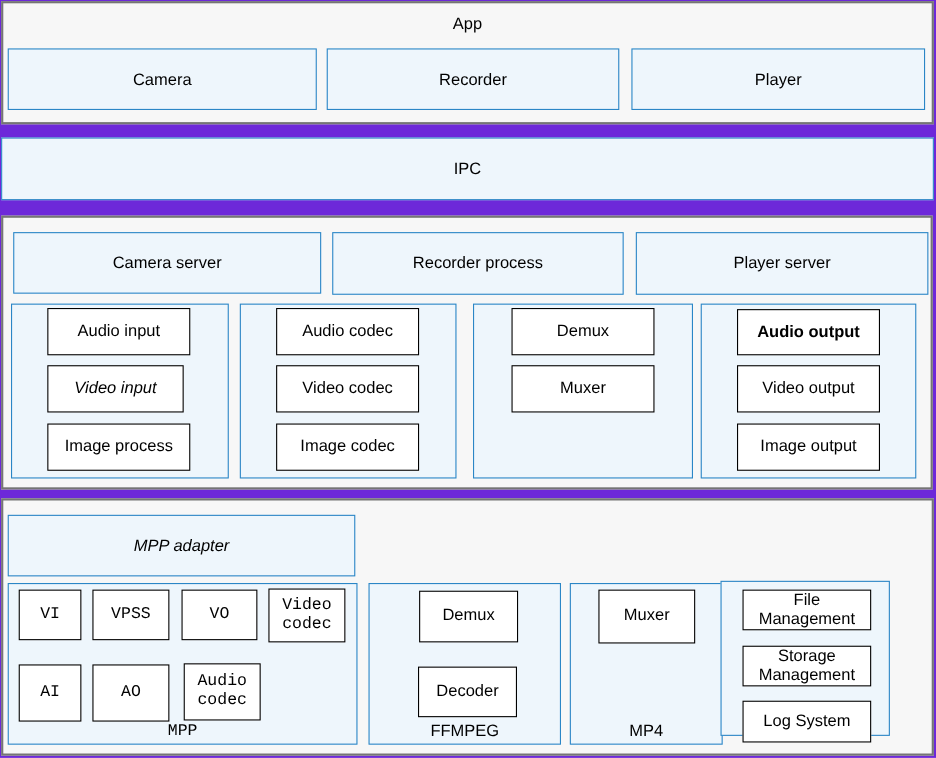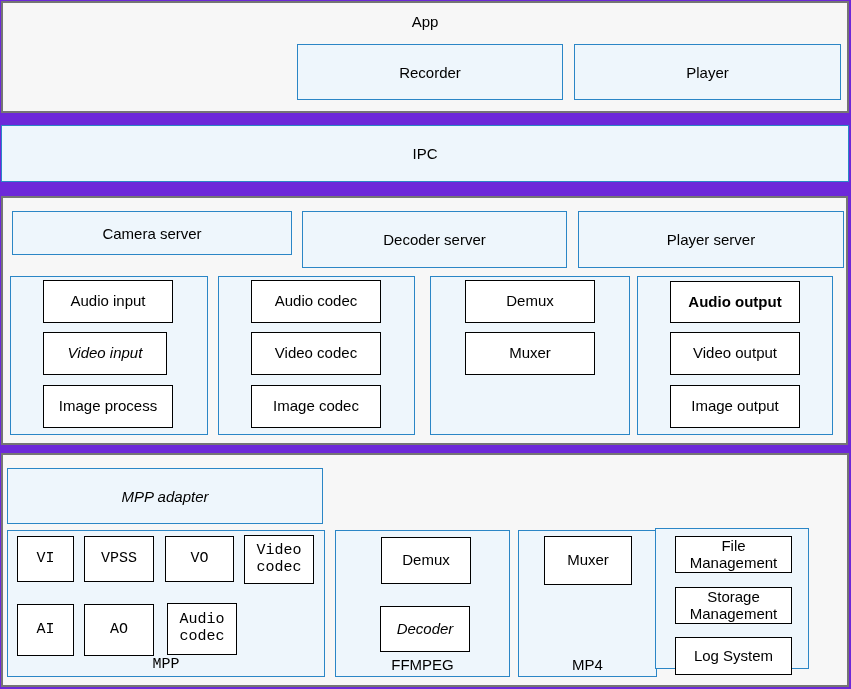--- a/index.html
+++ b/index.html
@@ -38,29 +38,30 @@
     text-align:center; line-height:18px;
   }
 </style>
 </head>
 <body>
 
 <div id="stage">
 
   <div class="gray-panel" style="left:1px; top:1px; width:848px; height:112px;">
     <div class="panel-title">App</div>
+    <div class="blue-box" style="left:4px; top:41px; width:281px; height:56px;">Camera</div>
     <div class="blue-box" style="left:294px; top:41px; width:266px; height:56px;">Recorder</div>
     <div class="blue-box" style="left:571px; top:41px; width:267px; height:56px;">Player</div>
   </div>
 
   <div class="blue-box" style="left:1px; top:125px; width:848px; height:57px;">IPC</div>
 
   <div class="gray-panel" style="left:1px; top:196px; width:847px; height:249px;">
-    <div class="blue-box" style="left:9px; top:13px; width:280px; height:44px;">Camera server</div>
-    <div class="blue-box" style="left:299px; top:13px; width:265px; height:57px;">Decoder server</div>
+    <div class="blue-box" style="left:9px; top:13px; width:280px; height:56px;">Camera server</div>
+    <div class="blue-box" style="left:299px; top:13px; width:265px; height:57px;">Recorder process</div>
     <div class="blue-box" style="left:575px; top:13px; width:266px; height:57px;">Player server</div>
 
     <div class="blue-group" style="left:7px; top:78px; width:198px; height:159px;">
       <div class="white-box" style="left:32px; top:3px; width:130px; height:43px;">Audio input</div>
       <div class="white-box" style="left:32px; top:55px; width:124px; height:43px;font-style:italic;">Video input</div>
       <div class="white-box" style="left:32px; top:108px; width:130px; height:43px;">Image process</div>
     </div>
 
     <div class="blue-group" style="left:215px; top:78px; width:197px; height:159px;">
       <div class="white-box" style="left:32px; top:3px; width:130px; height:43px;">Audio codec</div>
@@ -90,21 +91,21 @@
       <div class="white-box" style="left:157px; top:5px; width:69px; height:46px;">VO</div>
       <div class="white-box" style="left:236px; top:4px; width:70px; height:49px;">Video codec</div>
       <div class="white-box" style="left:9px; top:73px; width:57px; height:52px;">AI</div>
       <div class="white-box" style="left:76px; top:73px; width:70px; height:52px;">AO</div>
       <div class="white-box" style="left:159px; top:72px; width:70px; height:52px;">Audio codec</div>
       <div class="group-label">MPP</div>
     </div>
 
     <div class="blue-group" style="left:332px; top:75px; width:175px; height:147px;">
       <div class="white-box" style="left:45px; top:6px; width:90px; height:47px;">Demux</div>
-      <div class="white-box" style="left:44px; top:75px; width:90px; height:46px;font-style:italic;">Decoder</div>
+      <div class="white-box" style="left:44px; top:75px; width:90px; height:46px;">Decoder</div>
       <div class="group-label">FFMPEG</div>
     </div>
 
     <div class="blue-group" style="left:515px; top:75px; width:139px; height:147px;">
       <div class="white-box" style="left:25px; top:5px; width:88px; height:49px;">Muxer</div>
       <div class="group-label">MP4</div>
     </div>
 
     <div class="blue-group" style="left:652px; top:73px; width:154px; height:141px;">
       <div class="white-box" style="left:19px; top:7px; width:117px; height:37px;">File Management</div>

